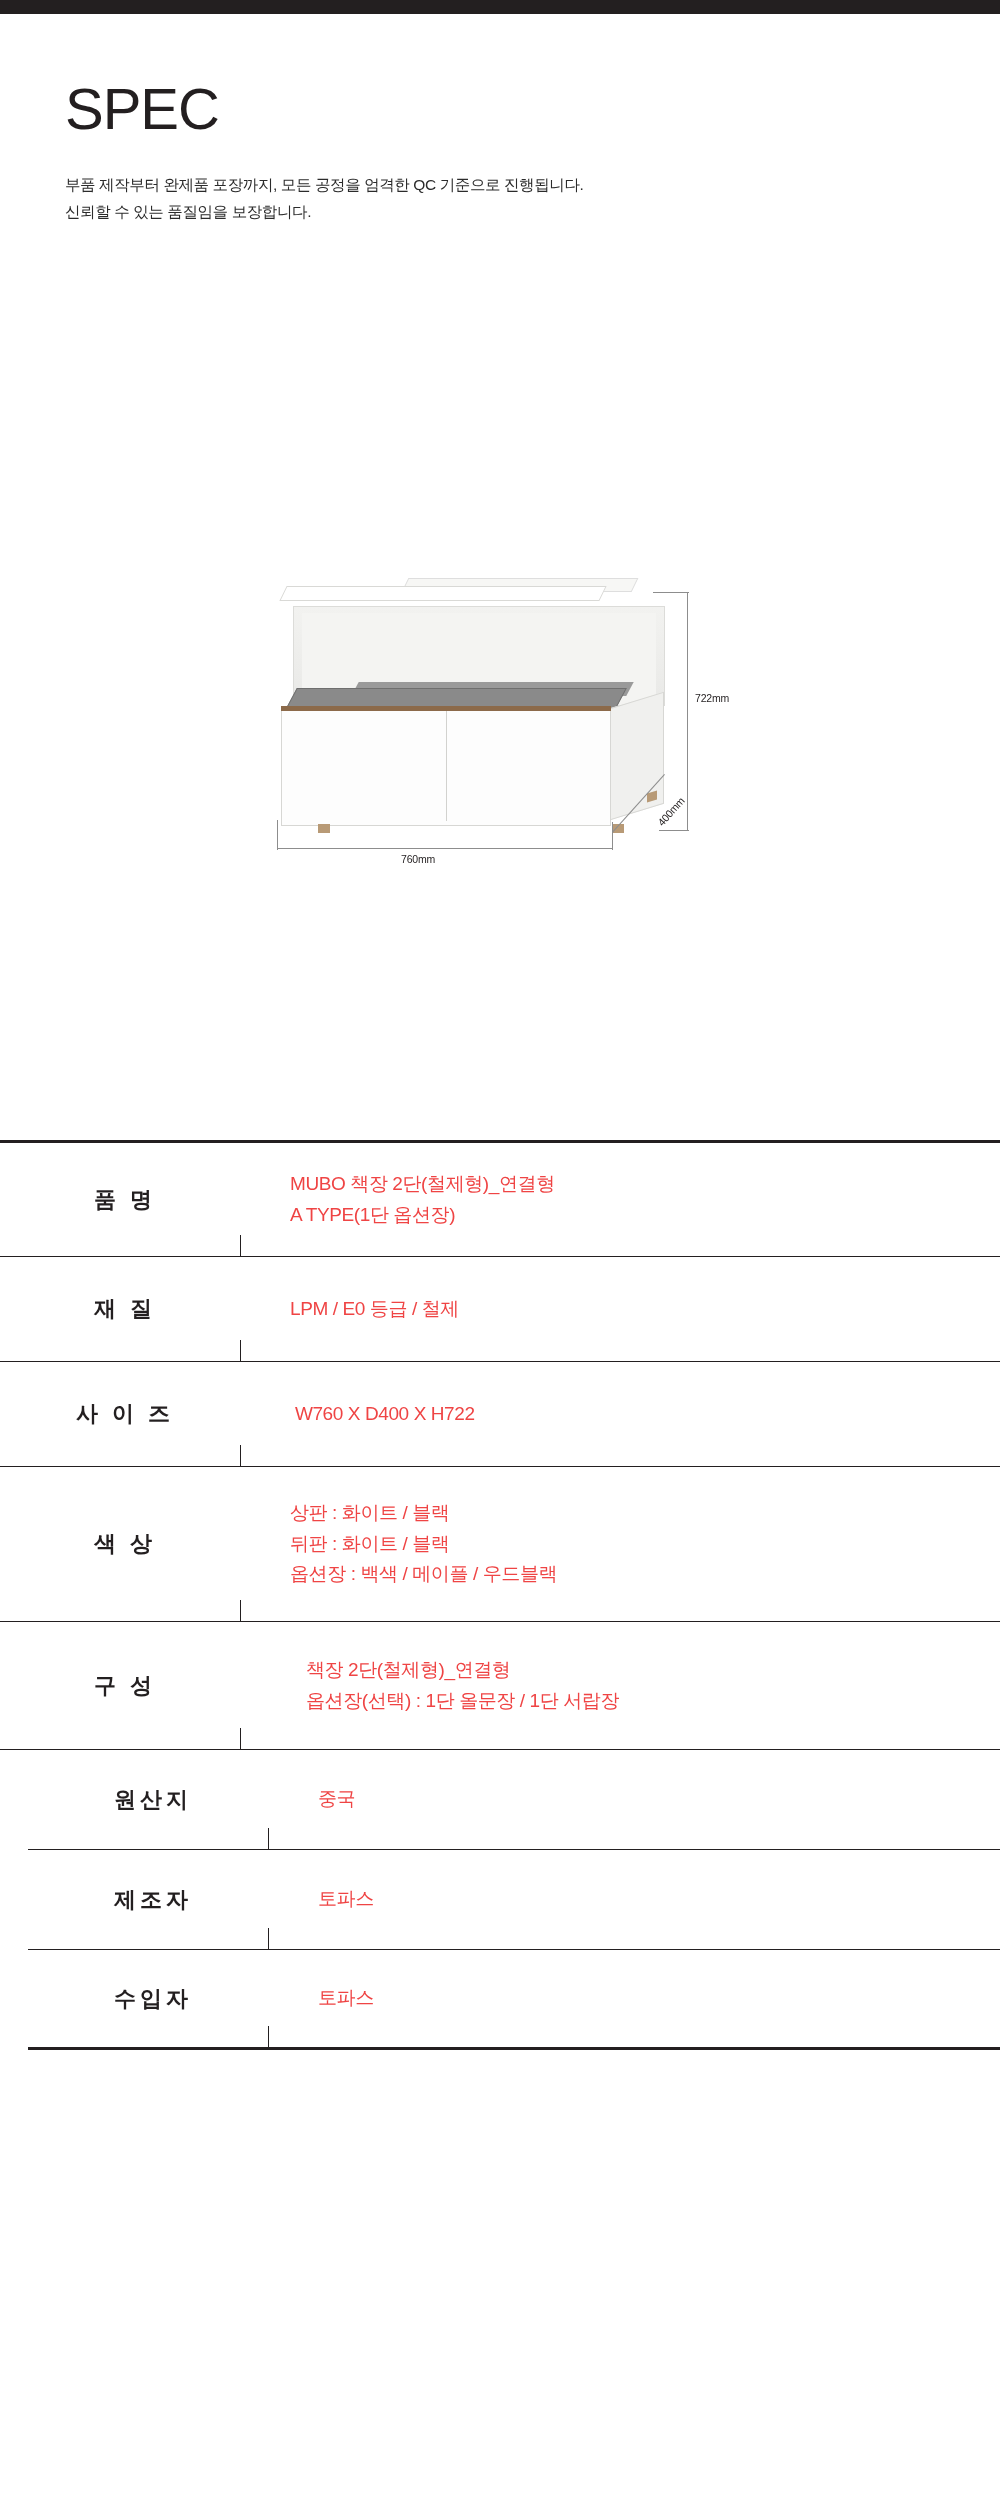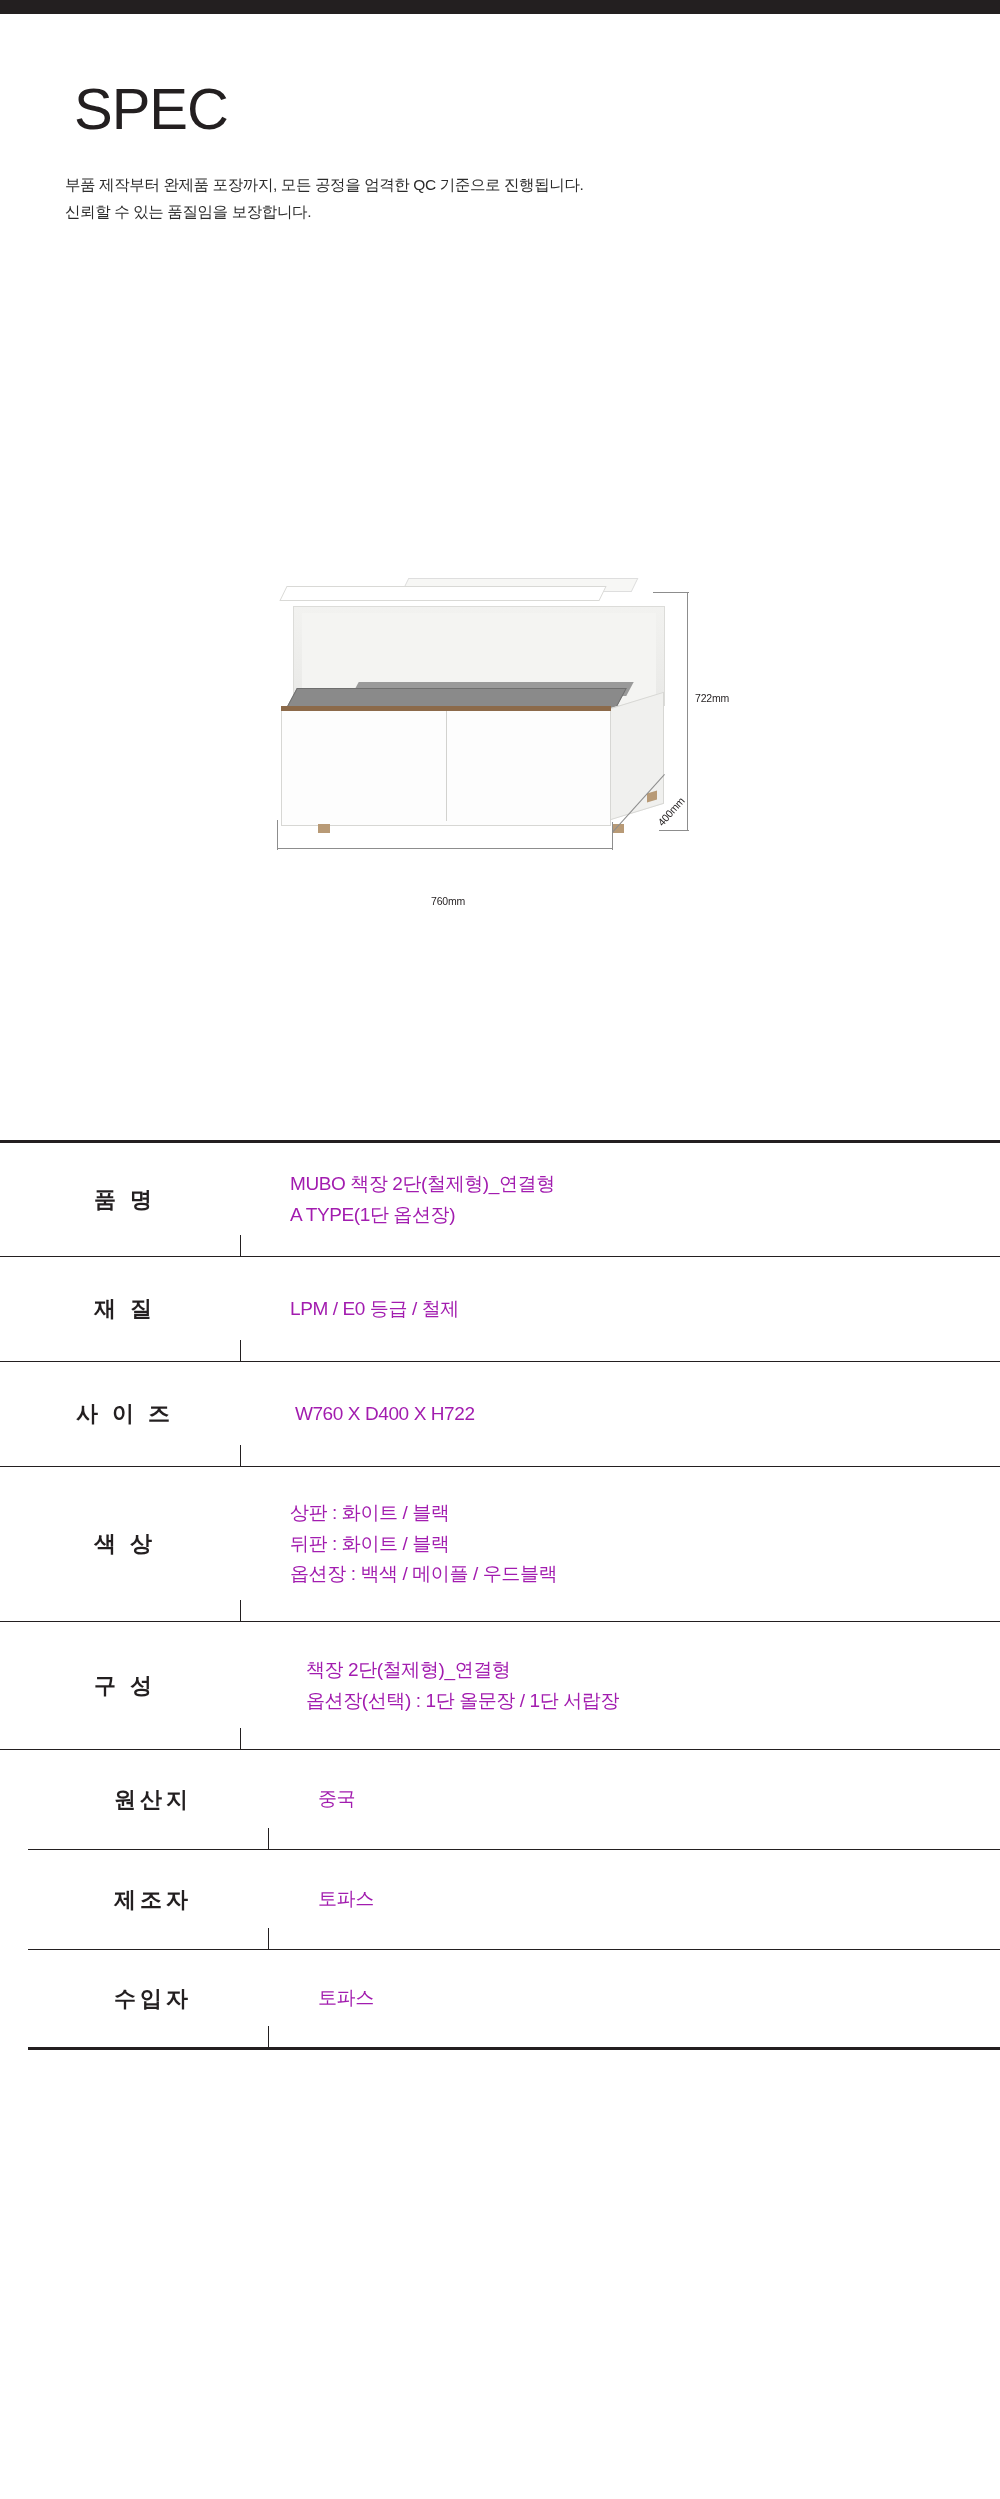--- a/index.html
+++ b/index.html
@@ -29,21 +29,21 @@
     top: 80px;
     left: 65px;
     width: 860px;
   }
   .spec-title {
     font-size: 58px;
     font-weight: 400;
     letter-spacing: -1px;
     line-height: 1;
     color: #231f20;
-    margin: 0 0 34px 9px;
+    margin: 0 0 34px 0;
   }
   .spec-desc {
     font-size: 15.5px;
     line-height: 1.72;
     color: #2b2b2b;
     letter-spacing: -0.4px;
     font-weight: 400;
   }
   .spec-desc div { white-space: pre; }
 
@@ -226,21 +226,21 @@
     font-size: 22px;
     font-weight: 700;
     letter-spacing: 4px;
     color: #231f20;
     padding-left: 10px;
   }
   .row .value {
     flex: 1;
     font-size: 19px;
     line-height: 1.62;
-    color: #a21caf;
+    color: #ef4444;
     letter-spacing: -0.4px;
     padding-left: 50px;
     padding-right: 20px;
   }
   .row .value div { white-space: pre; }
   
   .row .tick {
     position: absolute;
     left: 240px;
     bottom: -1px;
@@ -289,21 +289,21 @@
     <div class="leg-side"></div>
 
     <div class="dim-line dim-v" style="left:432px; top:22px; height:238px;"></div>
     <div class="dim-line dim-h" style="left:398px; top:22px; width:36px;"></div>
     <div class="dim-line dim-h" style="left:404px; top:260px; width:30px;"></div>
     <div class="dim-label" style="left:440px; top:122px;">722mm</div>
 
     <div class="dim-line dim-h" style="left:22px; top:278px; width:335px;"></div>
     <div class="dim-line dim-v" style="left:22px; top:250px; height:30px;"></div>
     <div class="dim-line dim-v" style="left:357px; top:252px; height:28px;"></div>
-    <div class="dim-label" style="left:176px; top:283px;margin-top:42px;">760mm</div>
+    <div class="dim-label" style="left:146px; top:283px;">760mm</div>
 
     <div class="dim-line dim-h" style="left:357px; top:262px; width:78px; transform:rotate(-48deg); transform-origin:left top;"></div>
     <div class="dim-label rot" style="left:400px; top:250px;">400mm</div>
 
   </div>
 </div>
 
 <div class="spec-table">
   <div class="rule-top"></div>
 

